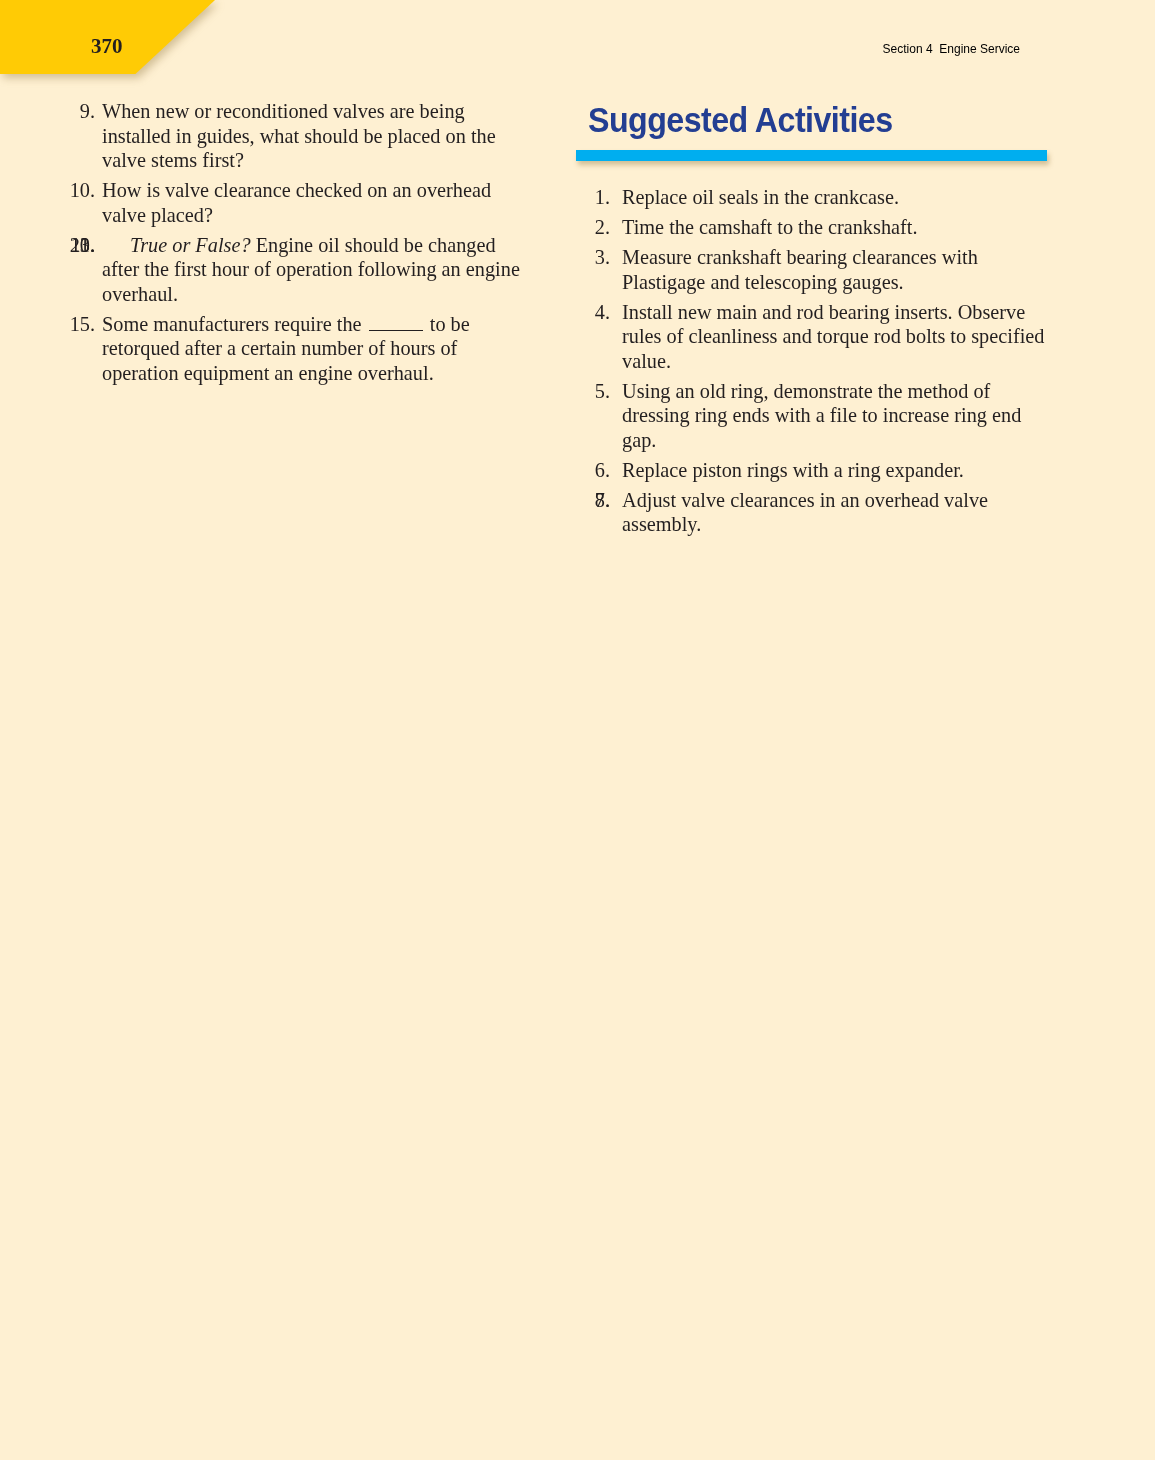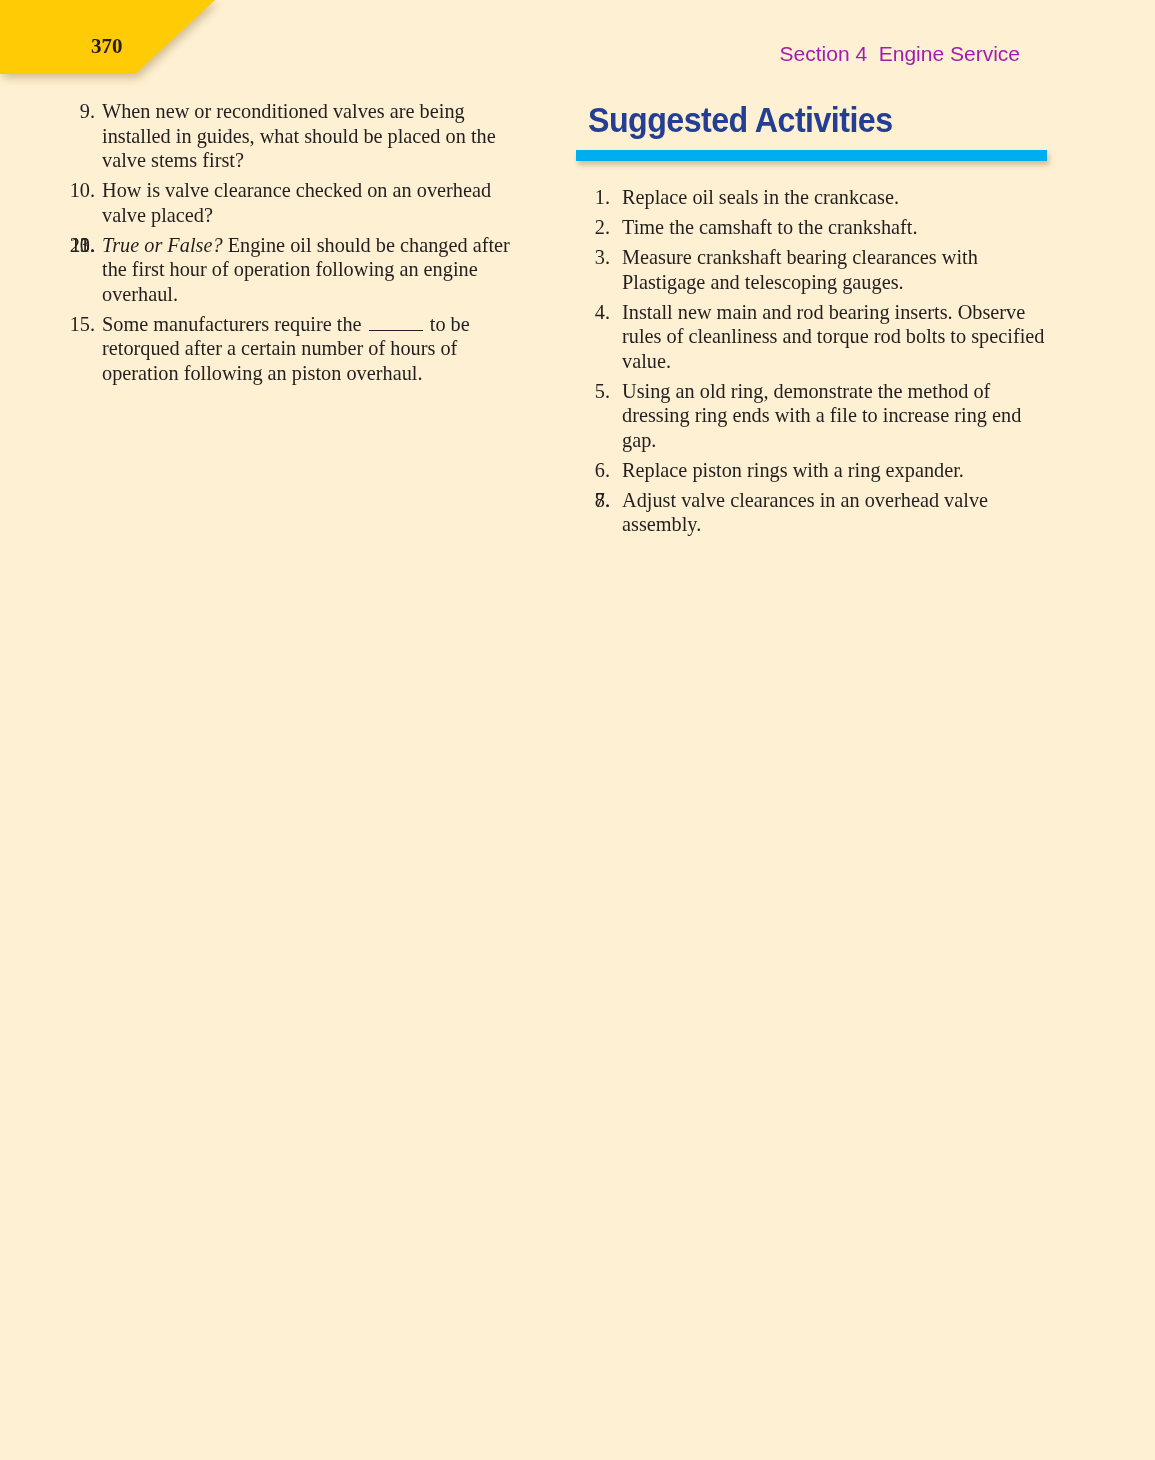--- a/index.html
+++ b/index.html
@@ -38,22 +38,22 @@
       font-size: 21px;
       color: #231f20;
       line-height: 1;
       margin-left: 37px;
     }
     .running-head {
       position: absolute;
       right: 135px;
       top: 43px;
       font-family: "Liberation Sans", "DejaVu Sans", sans-serif;
-      font-size: 21px;
-      color: #a21caf;
+      font-size: 12px;
+      color: #000000;
       white-space: pre;
       line-height: 1;
     }
     .col-left {
       position: absolute;
       left: 62px;
       top: 99px;
       width: 470px;
     }
     .col-right {
@@ -81,20 +81,21 @@
       text-align: right;
     }
     .col-right ol.qlist li {
       padding-left: 46px;
     }
     .col-right ol.qlist li .num {
       width: 34px;
     }
     .italic {
       font-style: italic;
+      margin-left: 28px;
     }
     .blank {
       display: inline-block;
       width: 54px;
       border-bottom: 1.5px solid #231f20;
       height: 16px;
       vertical-align: baseline;
       margin: 0 2px;
     }
     .section-title {
@@ -140,21 +141,21 @@
     <li>
       <span class="num">11.</span>
     </li>
     <li>
       <span class="num">3.</span>
     </li>
     <li>
       <span class="num">20.</span><span class="italic">True or False?</span><span> Engine oil should be changed after the first hour of operation following an engine overhaul.</span>
     </li>
     <li>
-      <span class="num">15.</span><span>Some manufacturers require the </span><span class="blank"></span><span> to be retorqued after a certain number of hours of operation following an piston overhaul.</span>
+      <span class="num">15.</span><span>Some manufacturers require the </span><span class="blank"></span><span> to be retorqued after a certain number of hours of operation equipment an engine overhaul.</span>
     </li>
   </ol>
 </div>
 
 <div class="col-right">
   <h2 class="section-title">Suggested Activities</h2>
   <div class="title-rule"></div>
   <ol class="qlist">
     <li>
       <span class="num">1.</span><span>Replace oil seals in the crankcase.</span>

